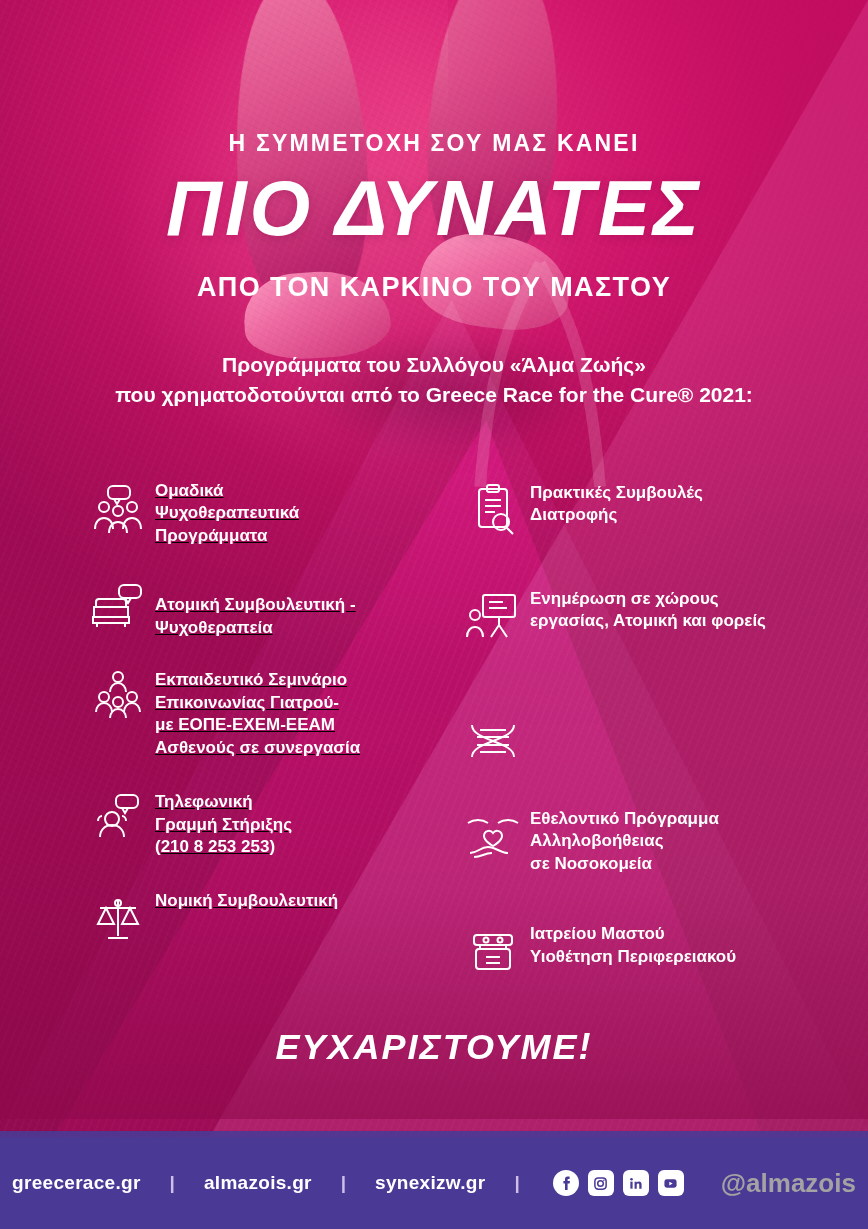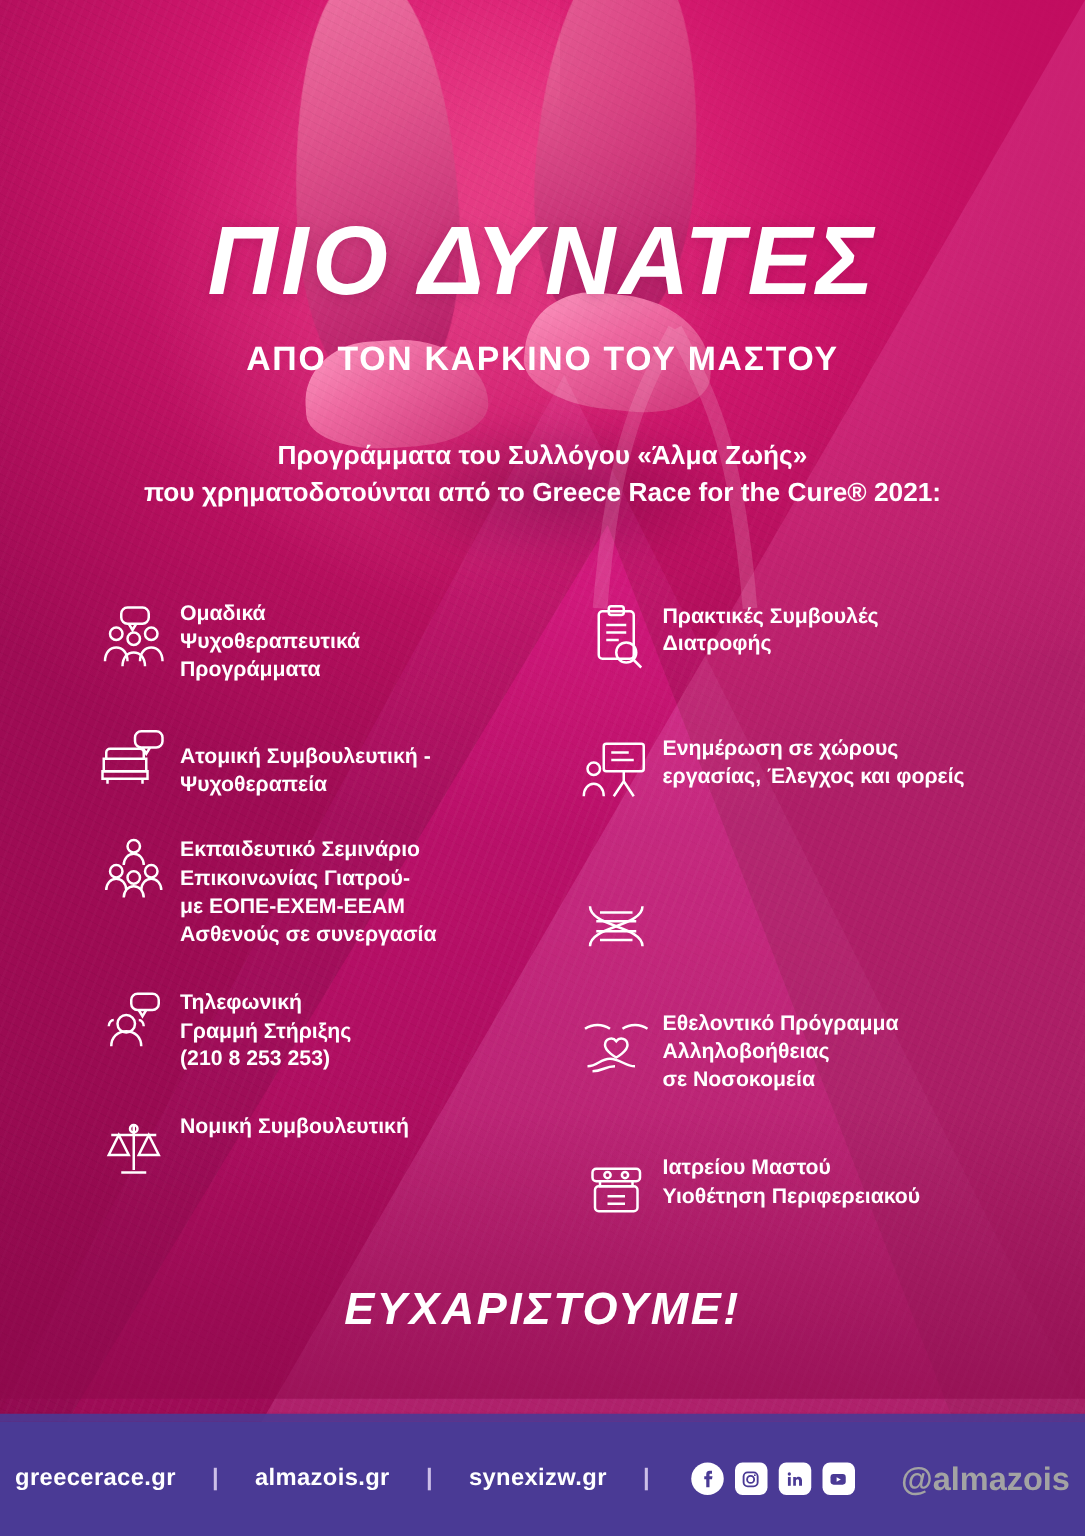--- a/index.html
+++ b/index.html
@@ -130,21 +130,21 @@
     font-weight: bold;
     line-height: 1.45;
   }
   .intro .line2 { display: block; }
 
   .columns {
     position: absolute;
     top: 472px; left: 60px; width: 760px; height: 540px;
   }
   .col { position: absolute; top: 0; width: 360px; }
-  .col.left  { left: 10px; }
+  .col.left  { left: 21px; text-decoration: underline; }
   .col.right { left: 396px; }
 
   .item { display: flex; align-items: flex-start; margin-bottom: 26px; }
   .item .ico {
     flex: 0 0 74px;
     height: 66px;
     display: flex; align-items: center; justify-content: center;
     color: #fff;
   }
   .item .txt {
@@ -223,20 +223,21 @@
   <div class="beam-a"></div>
   <div class="beam-cone"></div>
   <div class="beam-cone2"></div>
   <div class="bottom-dark"></div>
   <svg class="ribbon" viewBox="0 0 100 150">
     <path d="M50 8 C30 45, 20 70, 14 142 M50 8 C70 45, 80 70, 86 142" stroke="#ffd3e6" stroke-width="7" fill="none" opacity="0.5"></path>
   </svg>
 
   <div class="content">
 
+    <div class="kicker">Η ΣΥΜΜΕΤΟΧΗ ΣΟΥ ΜΑΣ ΚΑΝΕΙ</div>
     <div class="headline">ΠΙΟ ΔΥΝΑΤΕΣ</div>
     <div class="subhead">ΑΠΟ ΤΟΝ ΚΑΡΚΙΝΟ ΤΟΥ ΜΑΣΤΟΥ</div>
 
     <div class="intro">
       <span>Προγράμματα του Συλλόγου «Άλμα Ζωής»</span>
       <span class="line2">που χρηματοδοτούνται από το Greece Race for the Cure® 2021:</span>
     </div>
 
     <div class="columns">
 
@@ -358,21 +359,21 @@
             <svg width="56" height="52" viewBox="0 0 56 52" fill="none" stroke="#fff" stroke-width="2">
               <rect x="18" y="4" width="32" height="22" rx="2"></rect>
               <path d="M24 11h14M24 17h18"></path>
               <path d="M34 26v8M26 46l8-12 8 12"></path>
               <circle cx="10" cy="24" r="5"></circle>
               <path d="M2 46c0-6 3.5-10 8-10s8 4 8 10"></path>
             </svg>
           </div>
           <div class="txt">
             <span>Ενημέρωση σε χώρους</span>
-            <span>εργασίας, Έλεγχος και φορείς</span>
+            <span>εργασίας, Ατομική και φορείς</span>
           </div>
         </div>
 
         <div class="item">
           <div class="ico">
             <svg width="58" height="40" viewBox="0 0 58 40" fill="none" stroke="#fff" stroke-width="2">
               <path d="M8 4c0 16 42 16 42 32"></path>
               <path d="M8 36c0-16 42-16 42-32"></path>
               <path d="M16 9h26M13 16h32M13 24h32M16 31h26"></path>
             </svg>

